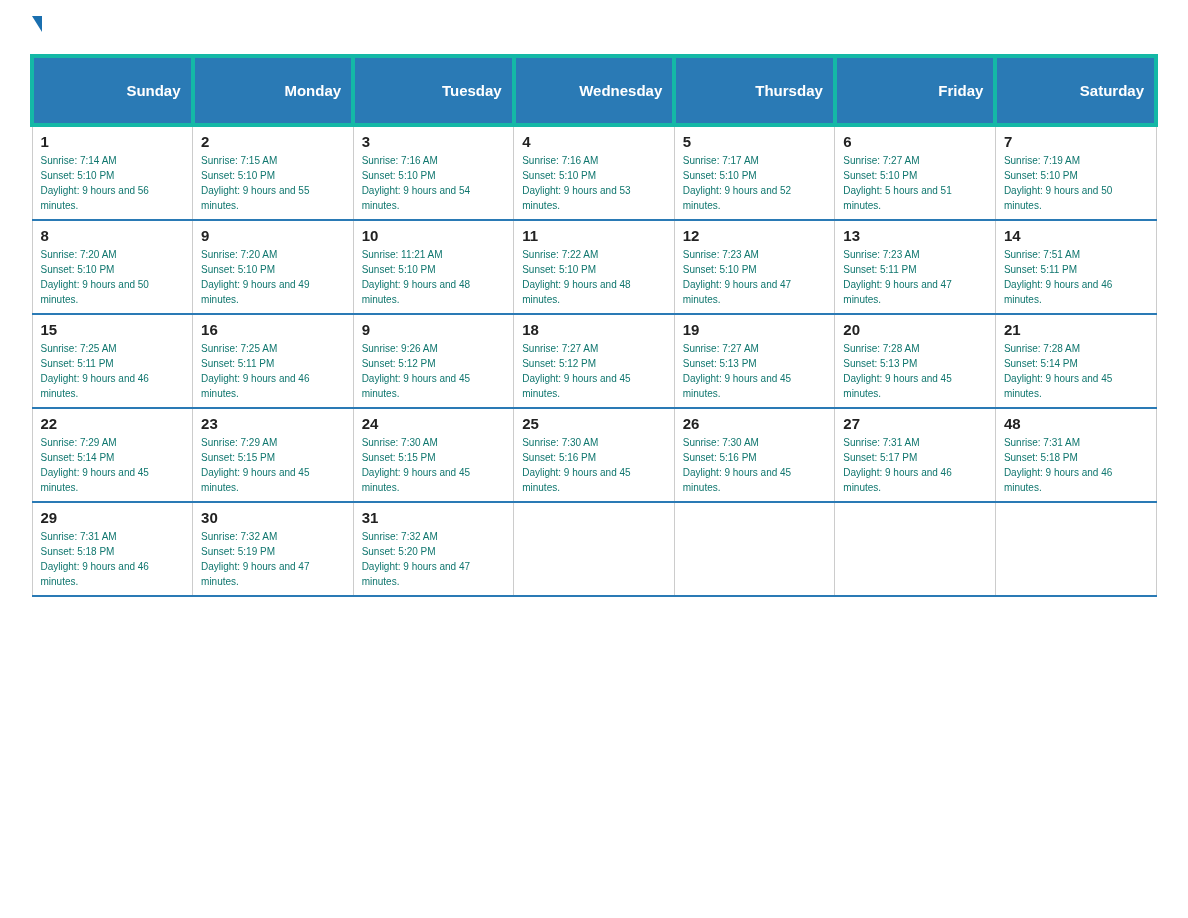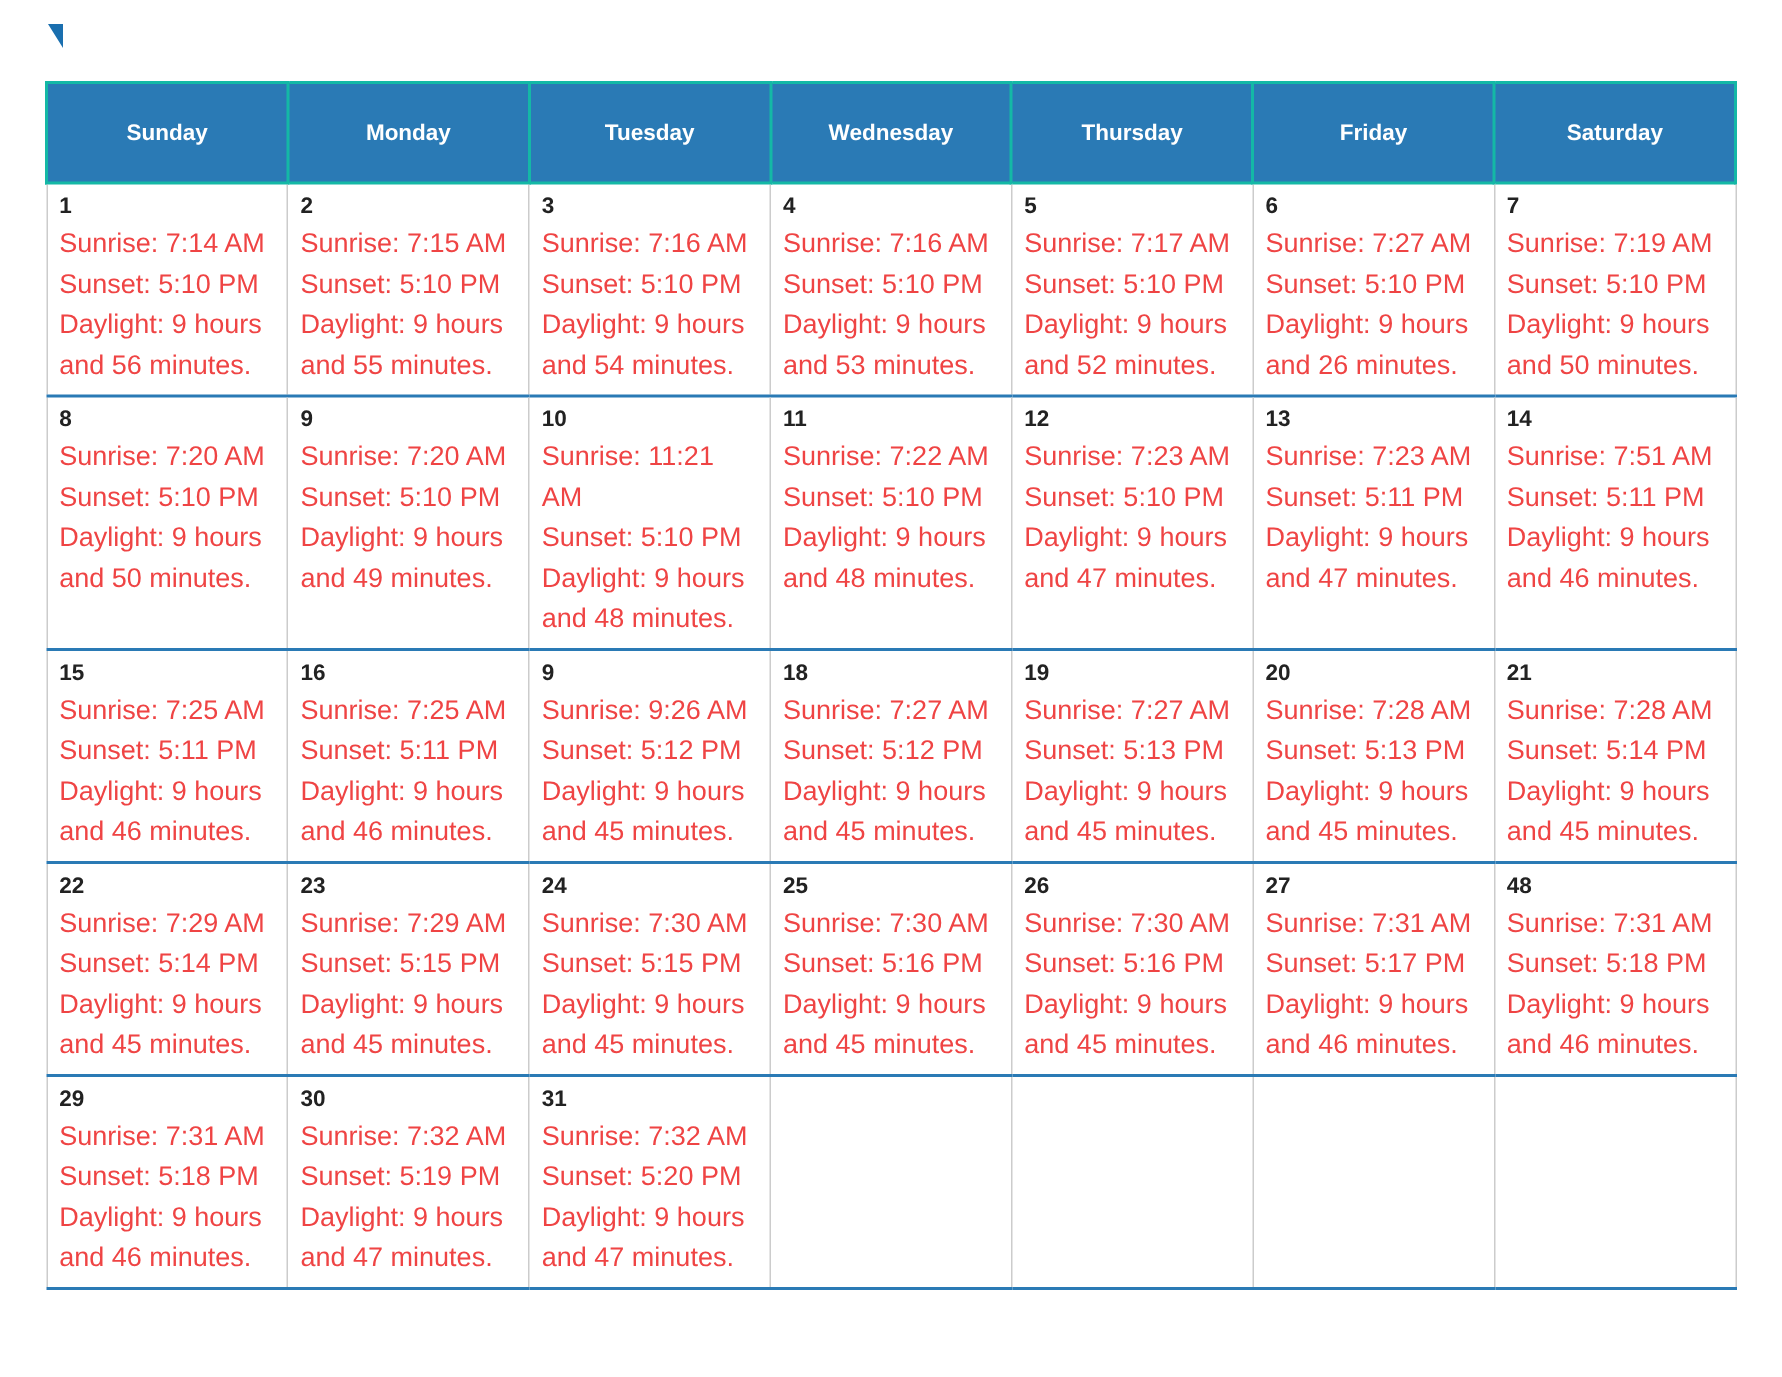--- a/index.html
+++ b/index.html
@@ -78,22 +78,22 @@
       border-collapse: collapse;
       border: 1px solid #999;
     }
 
     .calendar-table th {
       background-color: #2a7ab5;
       color: #ffffff;
       font-size: 15px;
       font-weight: bold;
       padding: 24px 10px;
-      text-align: center;
-      border: 2px solid #14b8a6;
+      text-align: right;
+      border: 4px solid #14b8a6;
     }
 
     .calendar-table td {
       vertical-align: top;
       padding: 6px 8px;
       border: 1px solid #cccccc;
       width: 14.28%;
       min-height: 90px;
       font-size: 13px;
       color: #333;
@@ -106,23 +106,23 @@
 
     .day-number {
       font-size: 15px;
       font-weight: bold;
       color: #222;
       display: block;
       margin-bottom: 3px;
     }
 
     .day-info {
-      font-size: 18px;
+      font-size: 10px;
       line-height: 1.5;
-      color: #ef4444;
+      color: #0f766e;
     }
 
     .empty-cell {
       background: #ffffff;
     }
   </style>
 </head>
 <body>
 
 <div class="header-section">
@@ -193,21 +193,21 @@
           <span>Sunrise: 7:17 AM</span><br>
           <span>Sunset: 5:10 PM</span><br>
           <span>Daylight: 9 hours and 52 minutes.</span>
         </div>
       </td>
         <td>
         <span class="day-number">6</span>
         <div class="day-info">
           <span>Sunrise: 7:27 AM</span><br>
           <span>Sunset: 5:10 PM</span><br>
-          <span>Daylight: 9 hours and 26 minutes.</span>
+          <span>Daylight: 5 hours and 51 minutes.</span>
         </div>
       </td>
         <td>
         <span class="day-number">7</span>
         <div class="day-info">
           <span>Sunrise: 7:19 AM</span><br>
           <span>Sunset: 5:10 PM</span><br>
           <span>Daylight: 9 hours and 50 minutes.</span>
         </div>
       </td>

